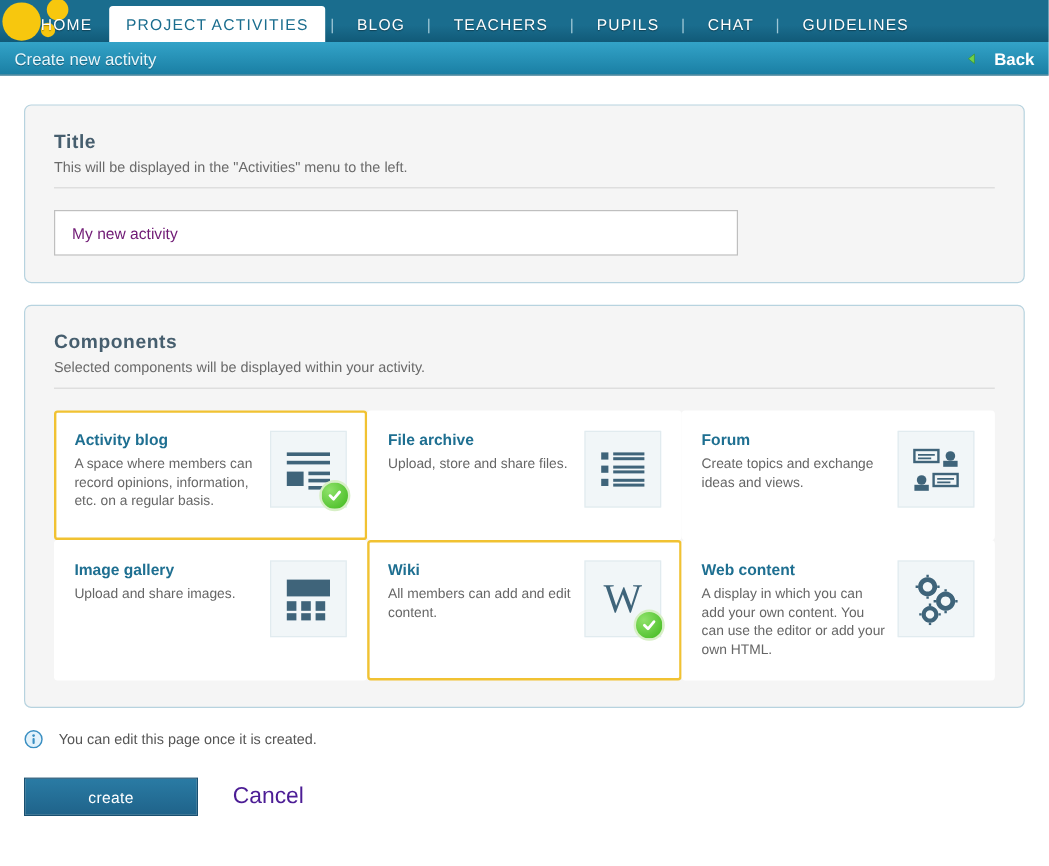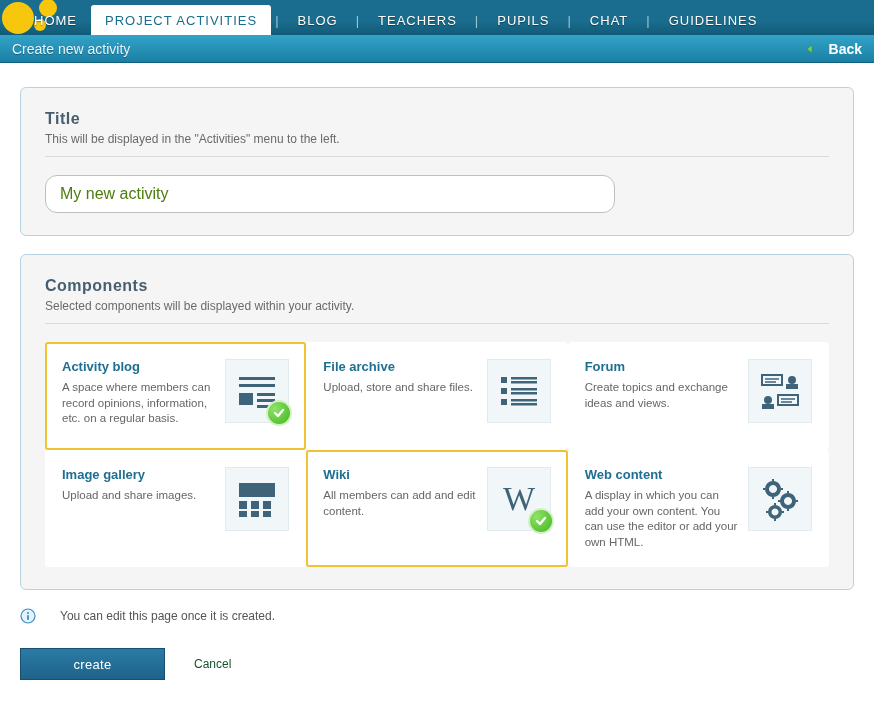--- a/index.html
+++ b/index.html
@@ -101,23 +101,23 @@
   .hr {
     border: none;
     border-top: 1px solid #d9d9d9;
     margin: 10px 0 18px;
   }
   .title-input {
     width: 570px;
     height: 38px;
     padding: 0 14px;
     border: 1px solid #bfbfbf;
-    border-radius: 12px;
-    font-size: 16px;
-    color: #4d7c0f;
+    border-radius: 0;
+    font-size: 13px;
+    color: #701a75;
     background: #fff;
   }
   
   .comp-grid {
     display: grid;
     grid-template-columns: repeat(3, 1fr);
     gap: 0;
     margin-top: 6px;
   }
   .comp-card {
@@ -169,21 +169,21 @@
     background: radial-gradient(circle at 30% 30%, #8fe26a, #3fb81c);
     border: 2px solid #d7efc6;
     display: flex;
     align-items: center;
     justify-content: center;
   }
   
   .info-row {
     display: flex;
     align-items: center;
-    gap: 24px;
+    gap: 13px;
     margin: 18px 0 24px;
     color: #555;
   }
   .info-icon {
     width: 16px; height: 16px;
   }
   
   .btn-row {
     display: flex;
     align-items: center;
@@ -193,23 +193,23 @@
     background: linear-gradient(#2a7ba4, #1f638a);
     border: 1px solid #184f70;
     color: #fff;
     width: 145px;
     height: 32px;
     font-size: 13px;
     cursor: pointer;
     letter-spacing: .3px;
   }
   .link-cancel {
-    color: #14532d;
-    cursor: pointer;
-    font-size: 12px;
+    color: #4c1d95;
+    cursor: pointer;
+    font-size: 19px;
   }
 </style>
 </head>
 <body>
 
 <div class="topbar">
   <svg class="yellow-blob" viewBox="0 0 70 50">
     <circle cx="18" cy="28" r="16" fill="#f7c70e"></circle>
     <circle cx="48" cy="18" r="9" fill="#f7c70e"></circle>
     <circle cx="40" cy="35" r="6" fill="#f7c70e"></circle>

